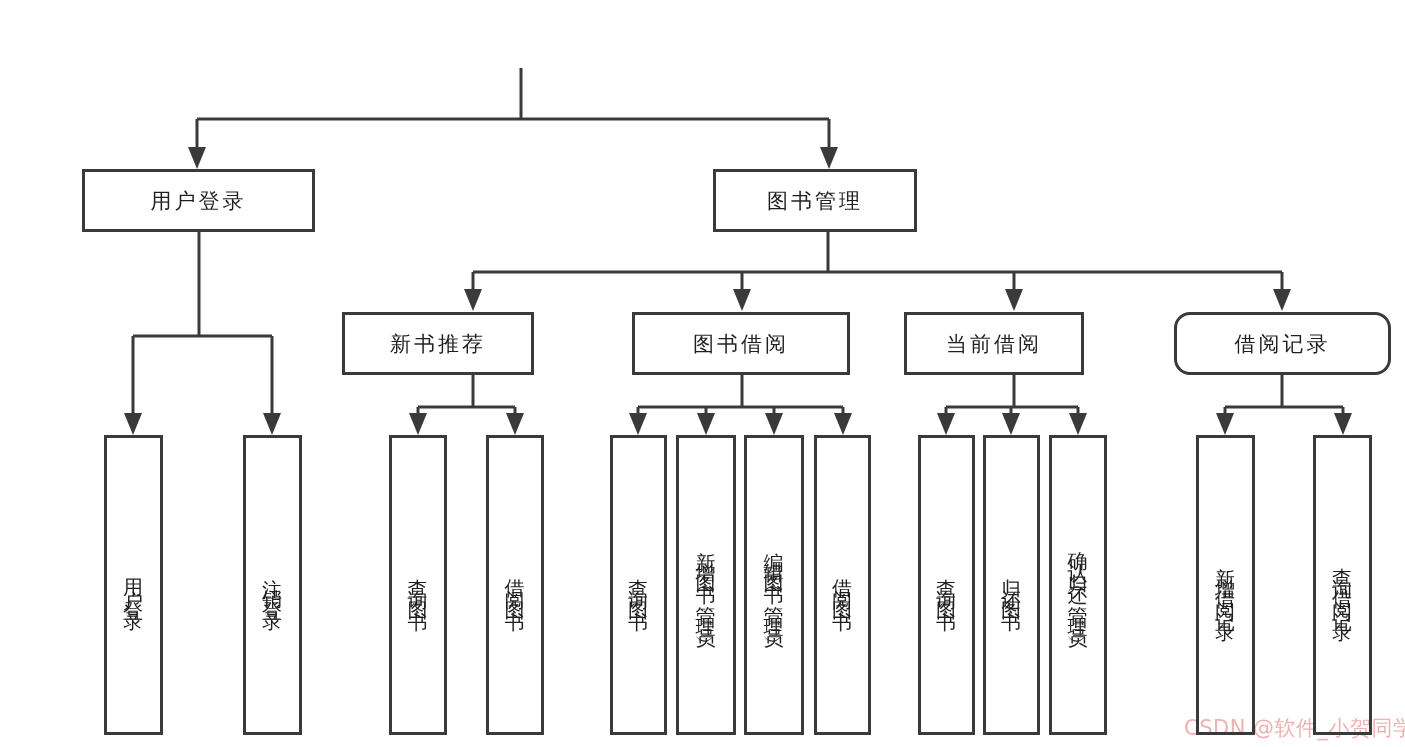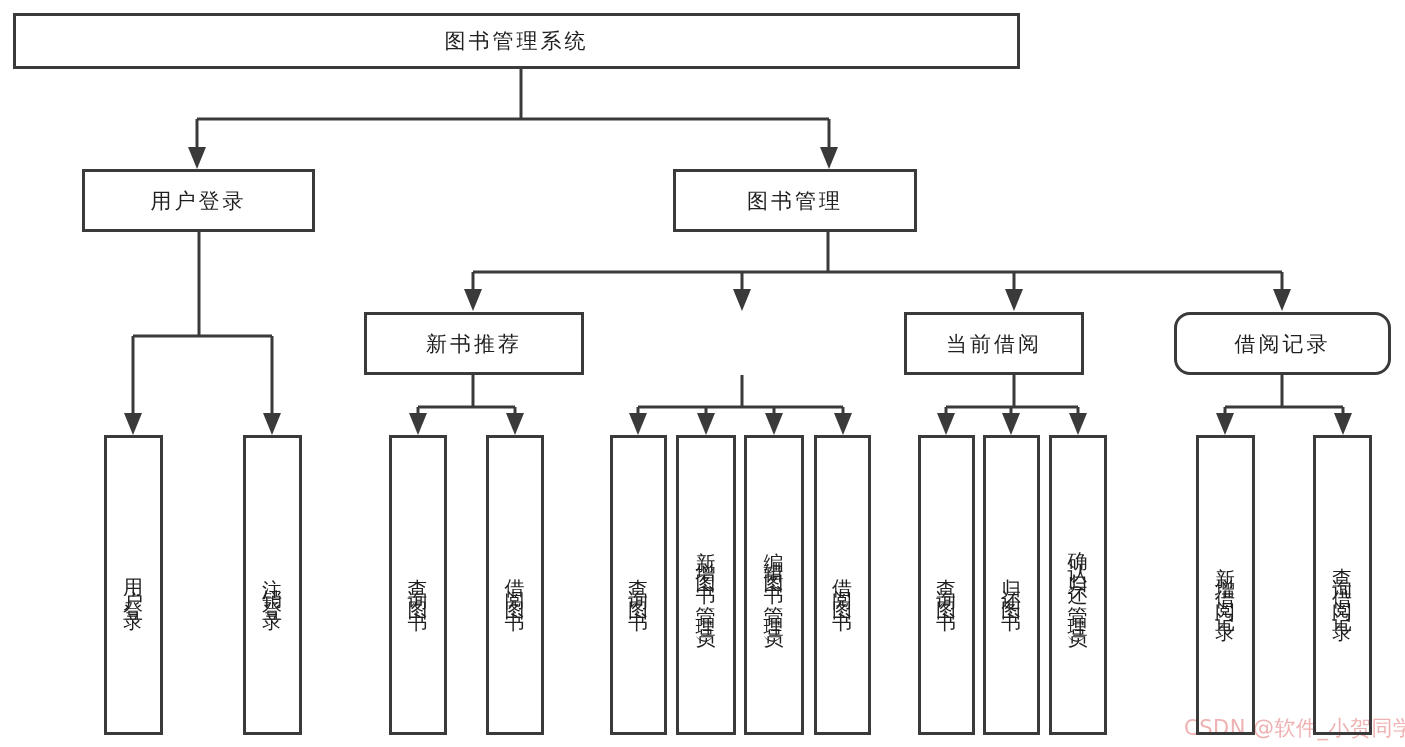--- a/index.html
+++ b/index.html
@@ -124,33 +124,33 @@
     <line x1="1282" y1="375" x2="1282" y2="407"></line>
     <line x1="1225" y1="407" x2="1343" y2="407"></line>
     <line x1="1225" y1="407" x2="1225" y2="417"></line>
     <polygon points="1216,413 1234,413 1225,435"></polygon>
     <line x1="1343" y1="407" x2="1343" y2="417"></line>
     <polygon points="1334,413 1352,413 1343,435"></polygon>
   </svg>
 
   <div class="watermark">CSDN @软件_小贺同学</div>
 
-  <div class="box" style="left:13px; top:13px; width:1007px; height:56px;">
-    <span class="h-label">图书管理系统</span>
-  </div>
 
   <div class="box" style="left:82px; top:169px; width:233px; height:63px;">
     <span class="h-label">用户登录</span>
   </div>
-  <div class="box" style="left:673px; top:169px; width:244px; height:63px;">
+  <div class="box" style="left:713px; top:169px; width:204px; height:63px;">
     <span class="h-label">图书管理</span>
   </div>
 
-  <div class="box" style="left:364px; top:312px; width:220px; height:63px;">
+  <div class="box" style="left:342px; top:312px; width:192px; height:63px;">
     <span class="h-label">新书推荐</span>
+  </div>
+  <div class="box" style="left:632px; top:312px; width:218px; height:63px;">
+    <span class="h-label">图书借阅</span>
   </div>
   <div class="box" style="left:904px; top:312px; width:180px; height:63px;">
     <span class="h-label">当前借阅</span>
   </div>
   <div class="box" style="left:1174px; top:312px; width:217px; height:63px;border-radius:16px;">
     <span class="h-label">借阅记录</span>
   </div>
 
   <div class="box leaf" style="left:104px; top:435px; width:59px; height:300px;">
     <span class="v-label">用户登录</span>

